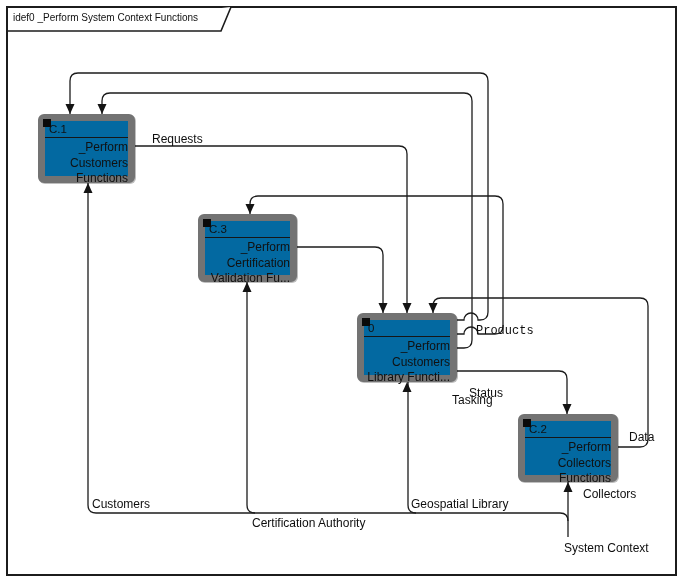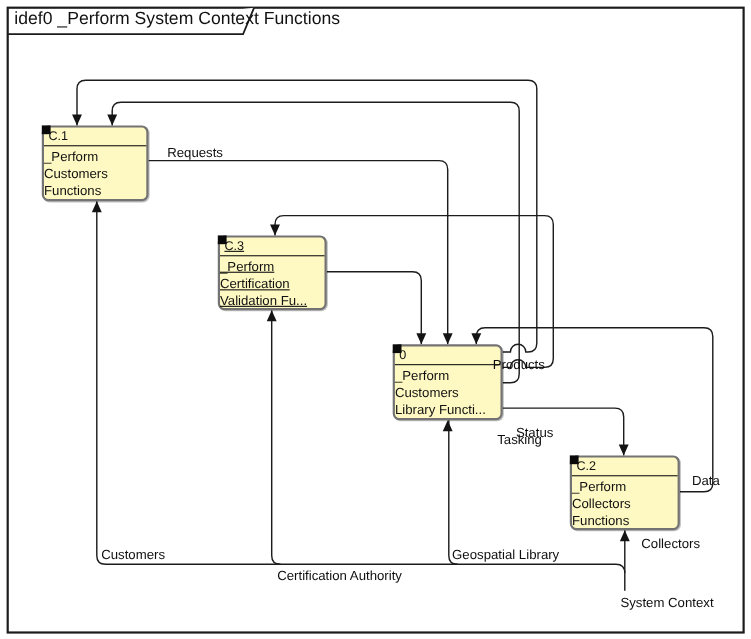--- a/index.html
+++ b/index.html
@@ -6,39 +6,39 @@
   #canvas{
     position:relative;width:683px;height:581px;background:#ffffff;
     font-family:"Liberation Sans", sans-serif;color:#111;overflow:hidden;
   }
   #frame{
     position:absolute;left:6px;top:6px;width:667px;height:566px;
     border:2px solid #1c1c1c;background:transparent;
   }
   #wires{position:absolute;left:0;top:0;width:683px;height:581px;}
   .fbox{
-    position:absolute;background:#fef9c3;border:2px solid #737373;border-radius:6px;
+    position:absolute;background:#0369a1;border:7px solid #737373;border-radius:6px;
     box-sizing:border-box;box-shadow:1px 1px 0 rgba(0,0,0,0.25);
   }
   .fbox .hdr{
     height:16px;line-height:16px;padding-left:4px;font-size:11.5px;
     border-bottom:1.4px solid #161616;
   }
   .fbox .body{
-    text-align:left;font-size:12px;line-height:15.5px;padding-top:2px;
+    text-align:right;font-size:12px;line-height:15.5px;padding-top:2px;
   }
   .corner-sq{
     position:absolute;left:-2px;top:-2px;width:8px;height:8px;background:#0a0a0a;
   }
   .lbl{
     position:absolute;font-size:12px;line-height:14px;white-space:nowrap;color:#0e0e0e;text-align:center;
   }
   .lbl.bold{font-weight:normal;}
   #title-tab-text{
-    position:absolute;left:13px;top:10px;font-size:16px;line-height:16px;white-space:nowrap;
+    position:absolute;left:13px;top:10px;font-size:10px;line-height:16px;white-space:nowrap;
   }
 </style>
 </head>
 <body>
 
 <div id="canvas">
 
   <div id="frame"></div>
 
   <svg id="wires" viewBox="0 0 683 581" xmlns="http://www.w3.org/2000/svg">
@@ -87,21 +87,21 @@
   <div class="fbox" style="left:38px;top:114px;width:97px;height:69px;">
     <div class="corner-sq"></div>
     <div class="hdr">C.1</div>
     <div class="body">
       <div>_Perform</div>
       <div>Customers</div>
       <div>Functions</div>
     </div>
   </div>
 
-  <div class="fbox" style="left:198px;top:214px;width:99px;height:68px;text-decoration:underline;">
+  <div class="fbox" style="left:198px;top:214px;width:99px;height:68px;">
     <div class="corner-sq"></div>
     <div class="hdr">C.3</div>
     <div class="body">
       <div>_Perform</div>
       <div>Certification</div>
       <div>Validation Fu...</div>
     </div>
   </div>
 
   <div class="fbox" style="left:357px;top:313px;width:100px;height:69px;">
@@ -118,21 +118,21 @@
     <div class="corner-sq"></div>
     <div class="hdr">C.2</div>
     <div class="body">
       <div>_Perform</div>
       <div>Collectors</div>
       <div>Functions</div>
     </div>
   </div>
 
   <div class="lbl" style="left:152px;top:132px;">Requests</div>
-  <div class="lbl" style="left:448px;top:324px;">Products</div>
+  <div class="lbl" style="left:476px;top:324px;font-family:Liberation Mono, monospace;">Products</div>
   <div class="lbl" style="left:469px;top:338px;margin-top:48px;">Status</div>
   <div class="lbl" style="left:452px;top:353px;margin-top:40px;">Tasking</div>
   <div class="lbl" style="left:629px;top:430px;">Data</div>
   <div class="lbl" style="left:583px;top:487px;">Collectors</div>
   <div class="lbl" style="left:92px;top:497px;">Customers</div>
   <div class="lbl" style="left:252px;top:497px;margin-top:19px;">Certification Authority</div>
   <div class="lbl" style="left:411px;top:497px;">Geospatial Library</div>
   <div class="lbl bold" style="left:564px;top:541px;">System Context</div>
 
 </div>

